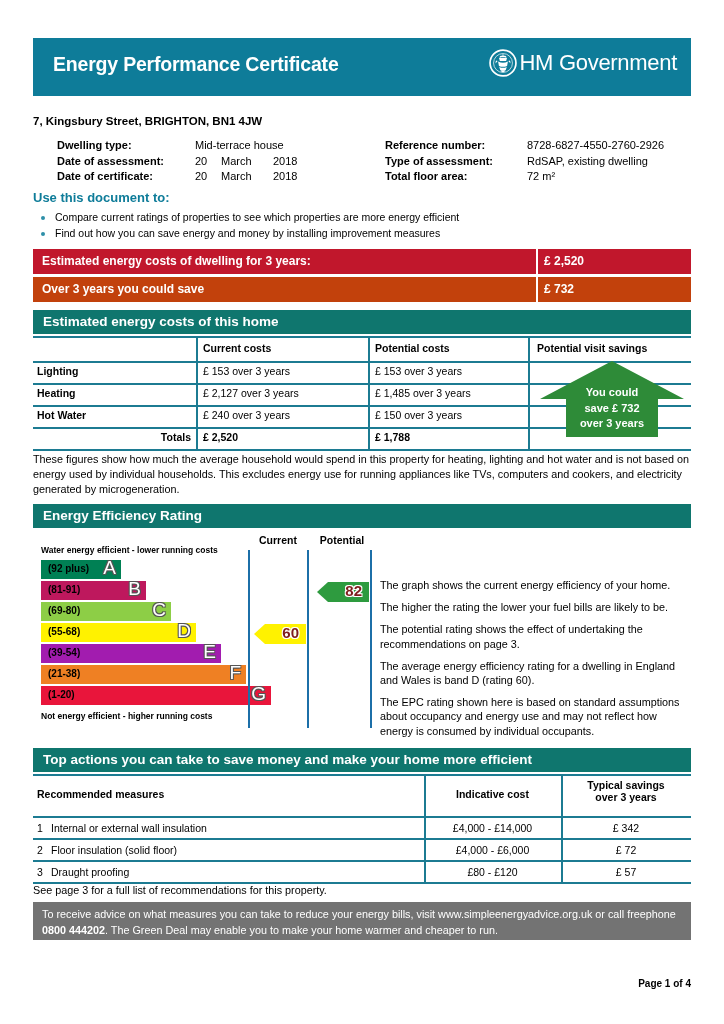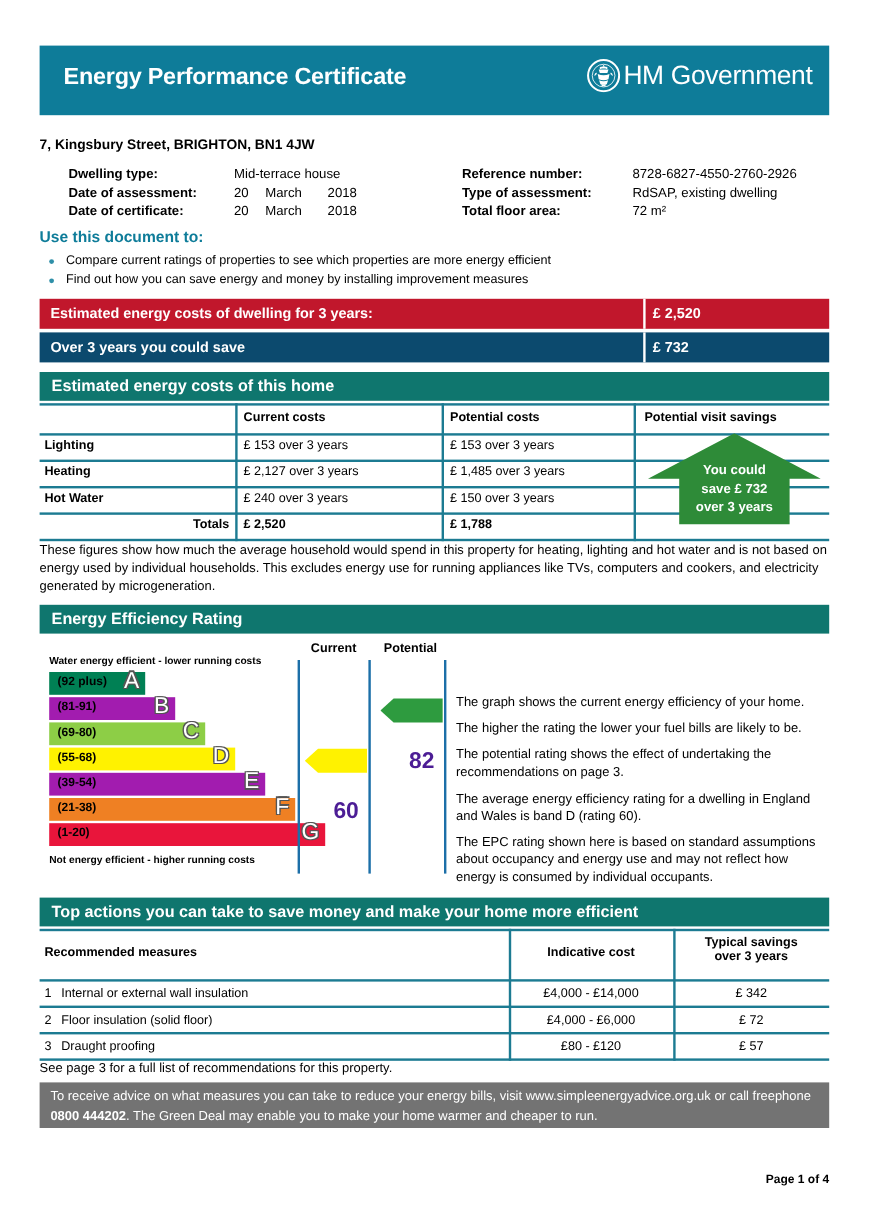--- a/index.html
+++ b/index.html
@@ -43,21 +43,21 @@
     content:"";position:absolute;left:8px;top:6px;width:4px;height:4px;
     border-radius:50%;background:#2E8FA8;
   }
 
   
   .cbanner{position:absolute;left:33px;width:658px;height:25px;color:#fff;font-size:12px;font-weight:bold;}
   .cbanner .lbl{position:absolute;left:9px;top:5px;}
   .cbanner .val{position:absolute;left:511px;top:5px;}
   .cbanner .sep{position:absolute;left:503px;top:0;width:2px;height:25px;background:#fff;}
   #banner-cost{top:249px;background:#C1172C;}
-  #banner-save{top:277px;background:#0c4a6e;}
+  #banner-save{top:277px;background:#c2410c;}
 
   .sechdr{
     position:absolute;left:33px;width:658px;height:24px;background:#0f766e;
     color:#fff;font-size:13.5px;font-weight:bold;
   }
   .sechdr span{position:absolute;left:10px;top:4px;}
   #sec-costs{top:310px;}
   #sec-eer{top:504px;}
   #sec-top{top:748px;}
 
@@ -93,23 +93,22 @@
     text-shadow:-1px -1px 0 #555,1px -1px 0 #555,-1px 1px 0 #555,1px 1px 0 #555;
   }
 
   .cols{position:absolute;left:248px;top:532px;width:125px;height:196px;}
   .colhdr{position:absolute;top:2px;font-size:10.5px;font-weight:bold;text-align:center;}
   .colline{position:absolute;width:2px;background:#1C6FA8;top:18px;height:178px;}
 
   .arrow{position:absolute;height:22px;}
   .arrow svg{position:absolute;left:0;top:0;}
   .arrow .num{
-    position:absolute;top:1px;right:7px;font-size:19px;font-weight:bold;color:#4c1d95;
+    position:absolute;top:1px;right:7px;font-size:15px;font-weight:bold;color:#7f1d1d;
     text-shadow:-1px -1px 0 #fff,1px -1px 0 #fff,-1px 1px 0 #fff,1px 1px 0 #fff;
-    margin-top:42px;
   }
 
   .gtext{position:absolute;left:380px;top:530px;width:312px;font-size:10.8px;line-height:14.2px;margin-top:48px;}
   .gtext p{margin:0 0 8px 0;}
 
   
   .rtbl{position:absolute;left:33px;top:774px;width:658px;font-size:10.5px;}
   .rtbl .hline{position:absolute;left:0;width:658px;height:2px;background:#1C7B92;}
   .rtbl .vline{position:absolute;width:2px;background:#1C7B92;}
   .rtbl .cell{position:absolute;}
@@ -252,21 +251,21 @@
   </div>
 
   <div class="graph">
     <div class="g-top">Water energy efficient - lower running costs</div>
     <div class="g-bot">Not energy efficient - higher running costs</div>
 
     <div class="band" style="left:8px;top:28px;width:80px;background:#008054;">
       <span class="rng">(92 plus)</span>
       <span class="ltr">A</span>
     </div>
-    <div class="band" style="left:8px;top:49px;width:105px;background:#a21caf;">
+    <div class="band" style="left:8px;top:49px;width:105px;background:#be185d;">
       <span class="rng">(81-91)</span>
       <span class="ltr">B</span>
     </div>
     <div class="band" style="left:8px;top:70px;width:130px;background:#8DCE46;">
       <span class="rng">(69-80)</span>
       <span class="ltr">C</span>
     </div>
     <div class="band" style="left:8px;top:91px;width:155px;background:#FFF200;">
       <span class="rng">(55-68)</span>
       <span class="ltr">D</span>

